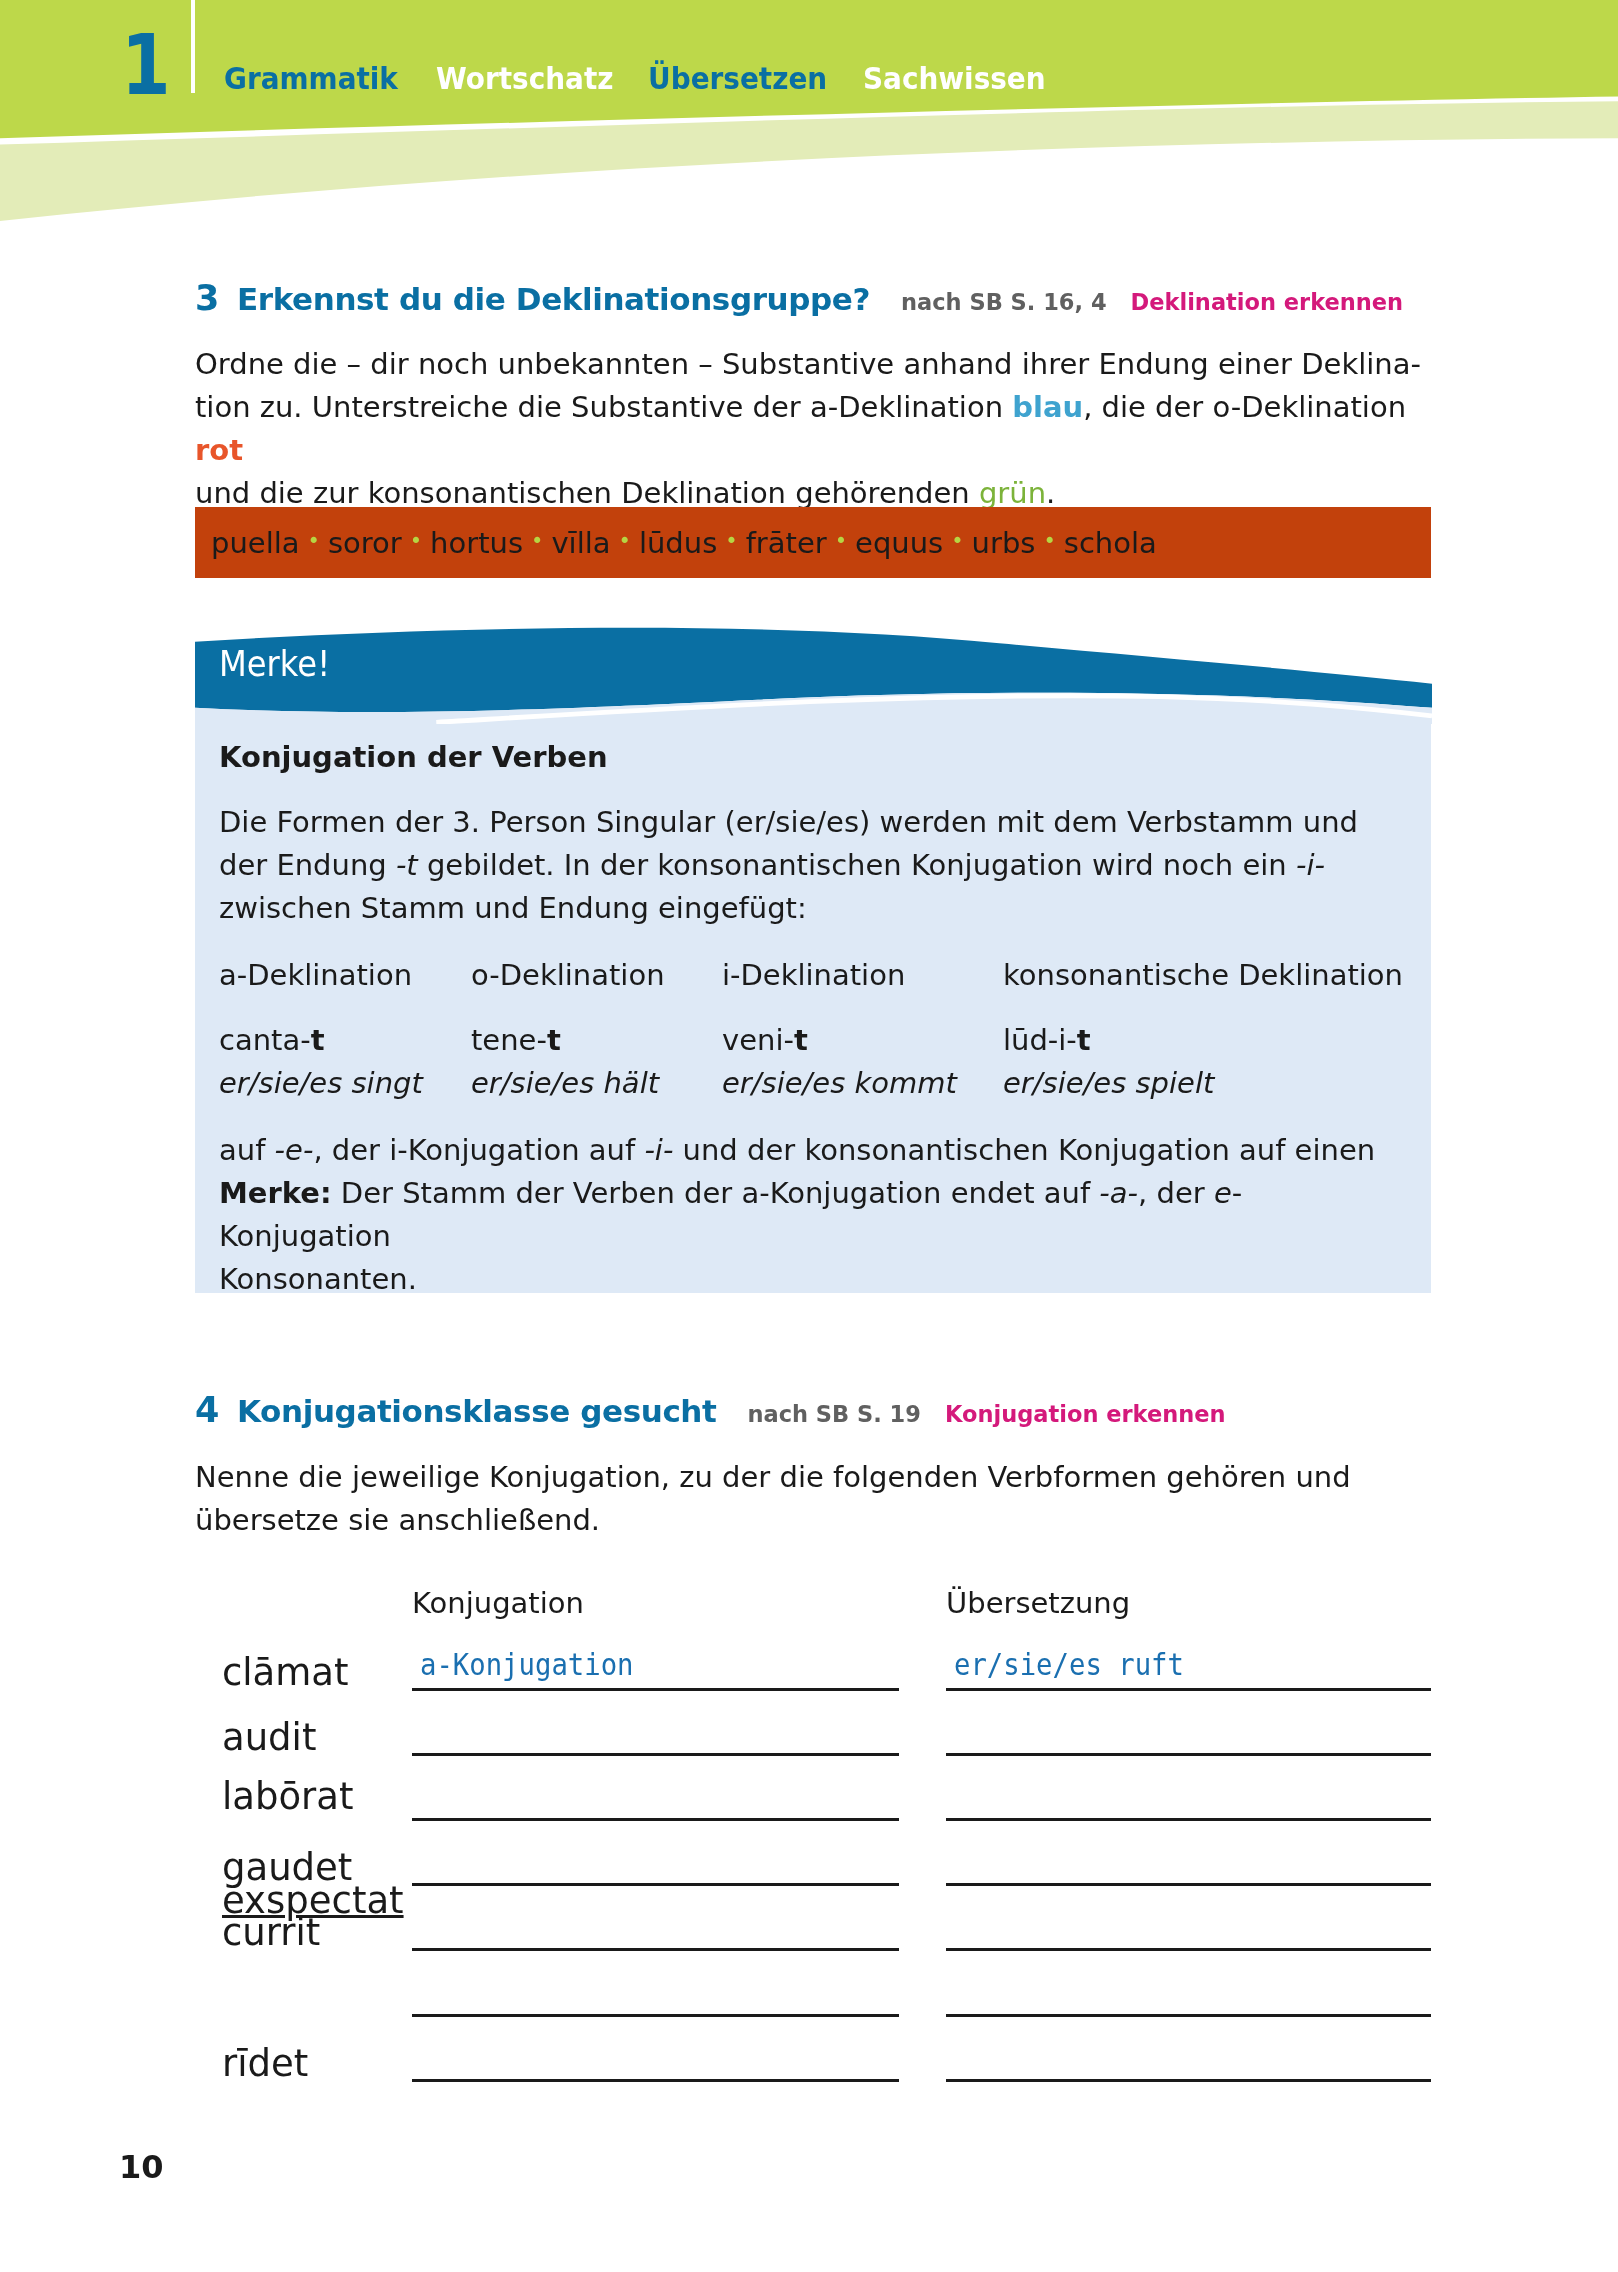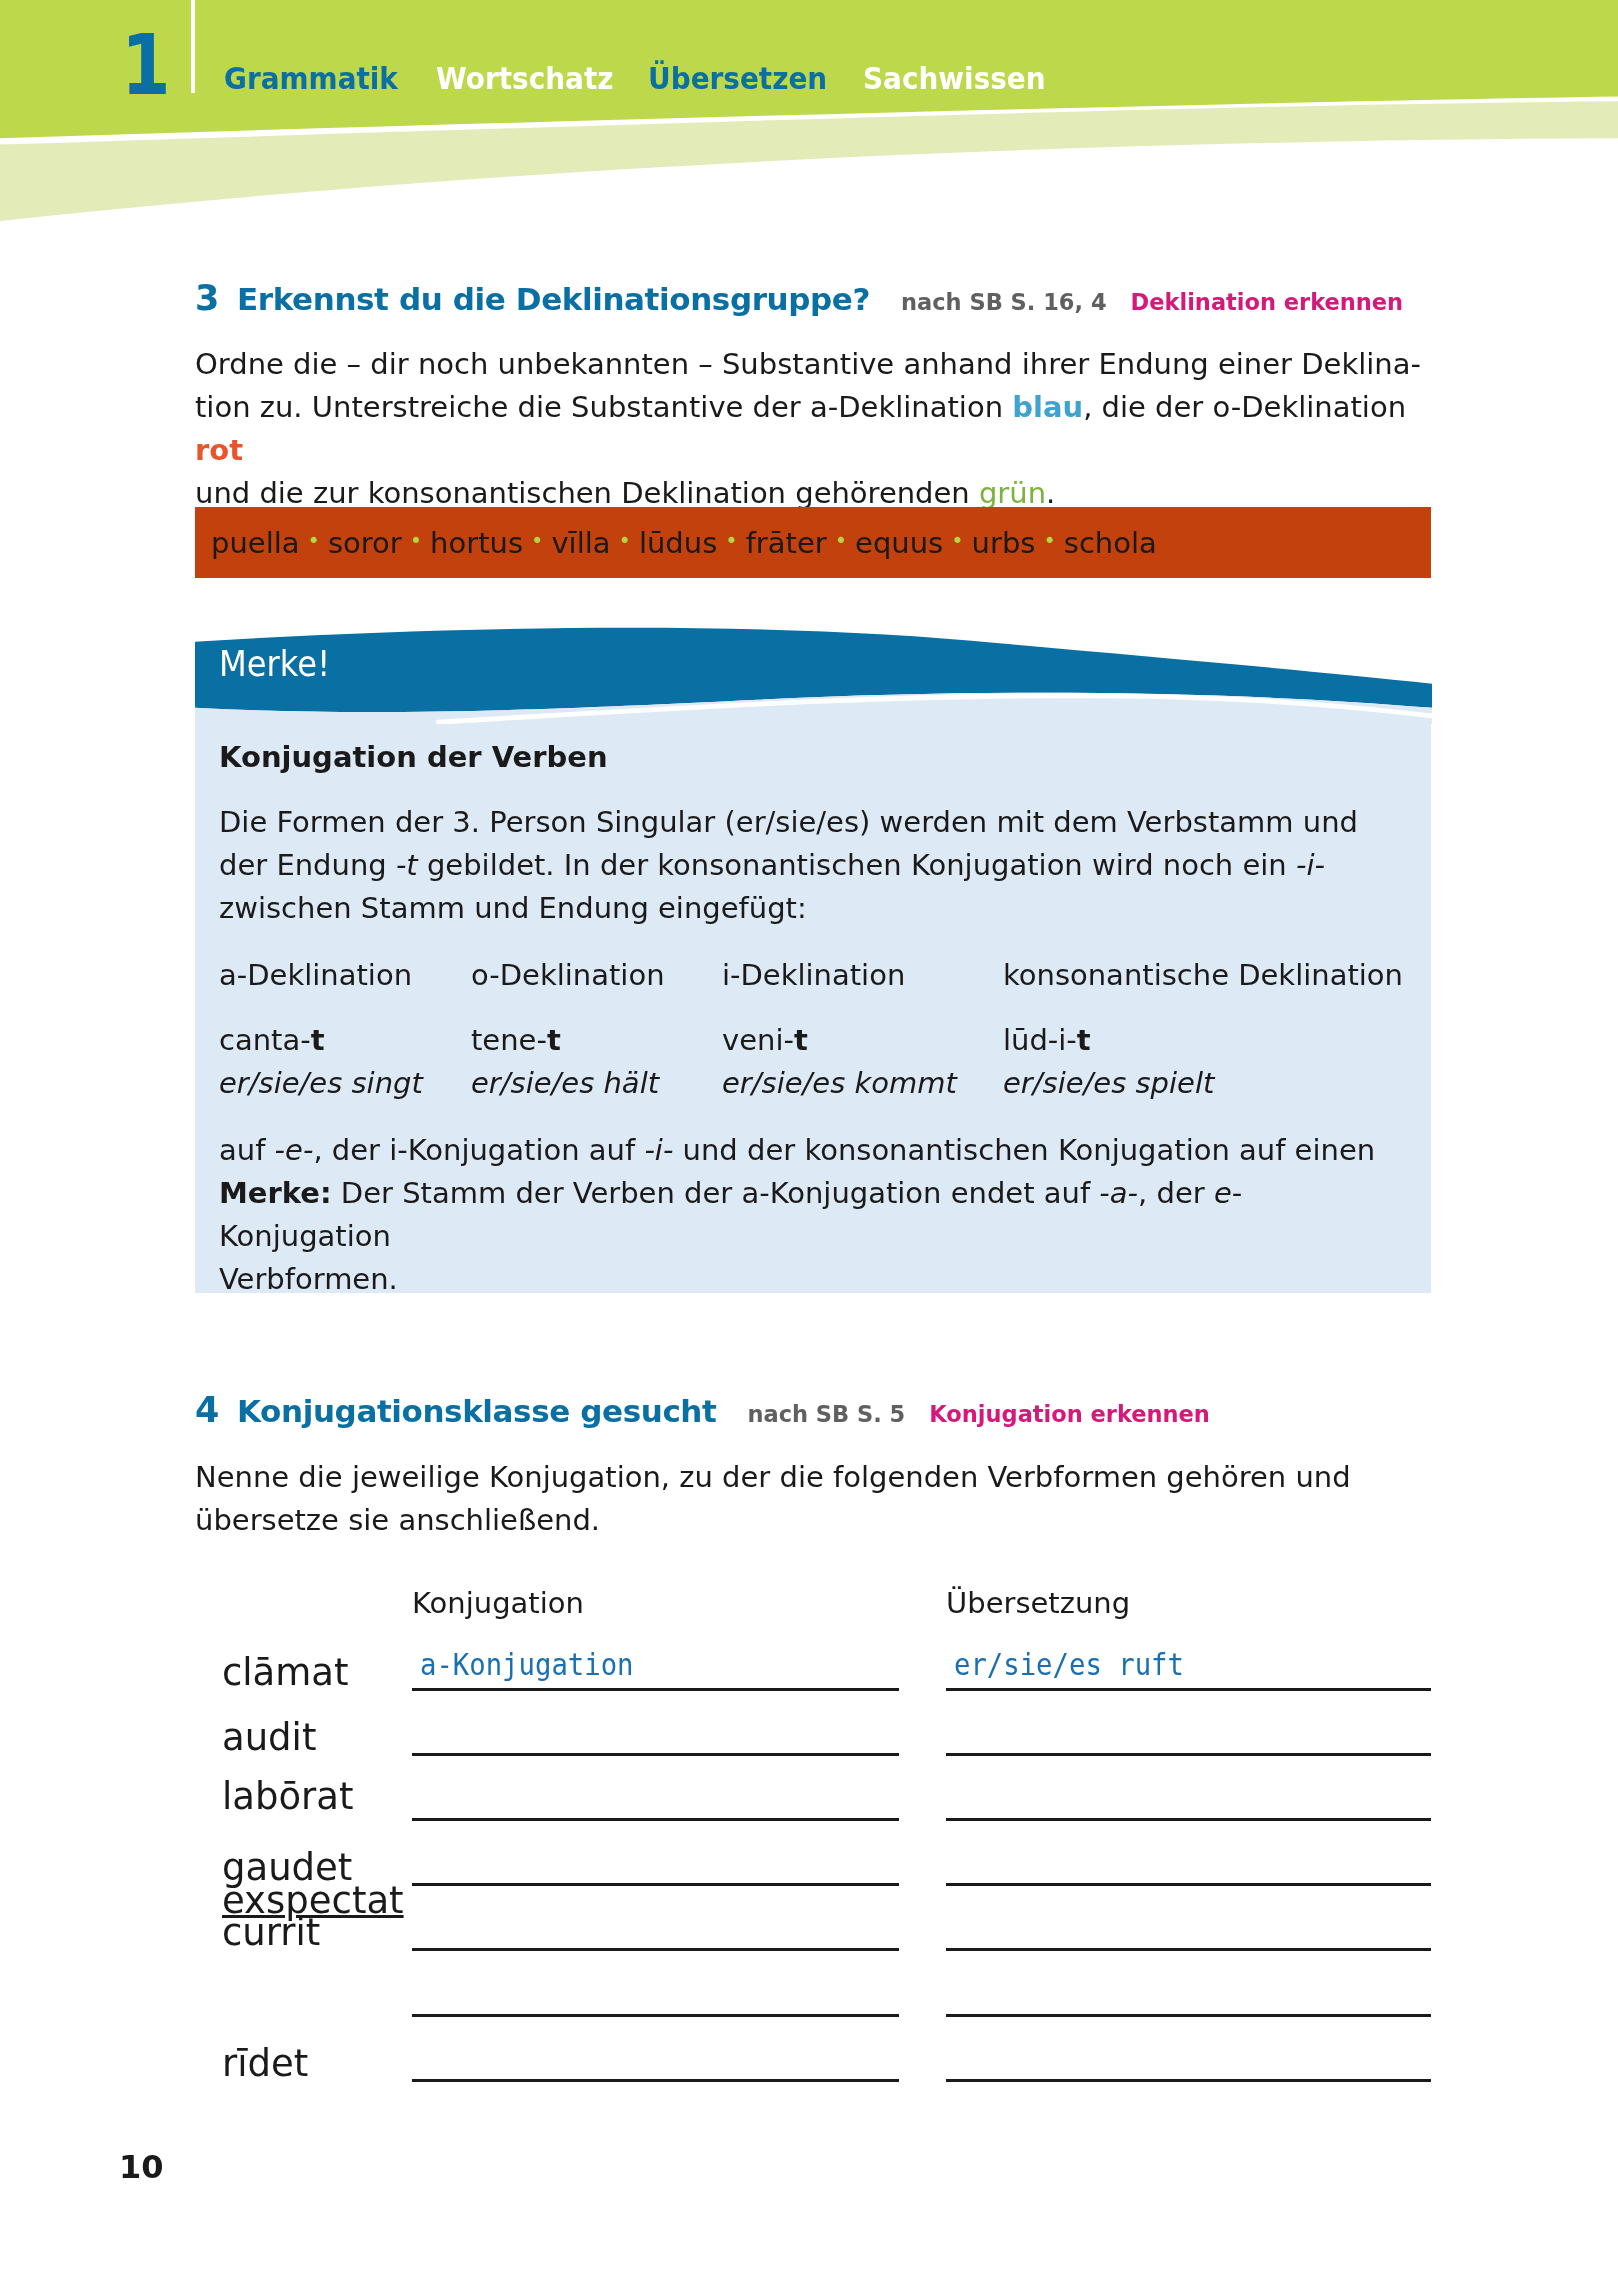--- a/index.html
+++ b/index.html
@@ -147,25 +147,25 @@
   <div class="conj-col" style="left:784px">
     <div>konsonantische Deklination</div>
     <div style="margin-top:22px"><span>lūd-i-</span><span class="b">t</span></div>
     <div class="it">er/sie/es spielt</div>
   </div>
 </div>
 
 <div class="merke-inner" style="top:1129px; width:1191px;">
   <div><span>auf </span><span class="it">-e-</span><span>, der i-Konjugation auf </span><span class="it">-i-</span><span> und der konsonantischen Konjugation auf einen</span></div>
   <div><span class="b">Merke:</span><span> Der Stamm der Verben der a-Konjugation endet auf </span><span class="it">-a-</span><span>, der </span><span class="it">e</span><span>-Konjugation</span></div>
-  <div>Verbformen.</div>
+  <div>Konsonanten.</div>
 </div>
 
 <div class="sec-head" style="top:1390px">
-  <span class="sec-num">4</span><span class="sec-title">Konjugationsklasse gesucht</span><span class="sec-ref">nach SB S. 5</span><span class="sec-topic">Konjugation erkennen</span>
+  <span class="sec-num">4</span><span class="sec-title">Konjugationsklasse gesucht</span><span class="sec-ref">nach SB S. 19</span><span class="sec-topic">Konjugation erkennen</span>
 </div>
 <div class="para" style="top:1456px">
   <div>Nenne die jeweilige Konjugation, zu der die folgenden Verbformen gehören und</div>
   <div>übersetze sie anschließend.</div>
 </div>
 
 <div class="tbl-head" style="left:412px">Konjugation</div>
 <div class="tbl-head" style="left:946px">Übersetzung</div>
 
 <div id="answer-rows">

